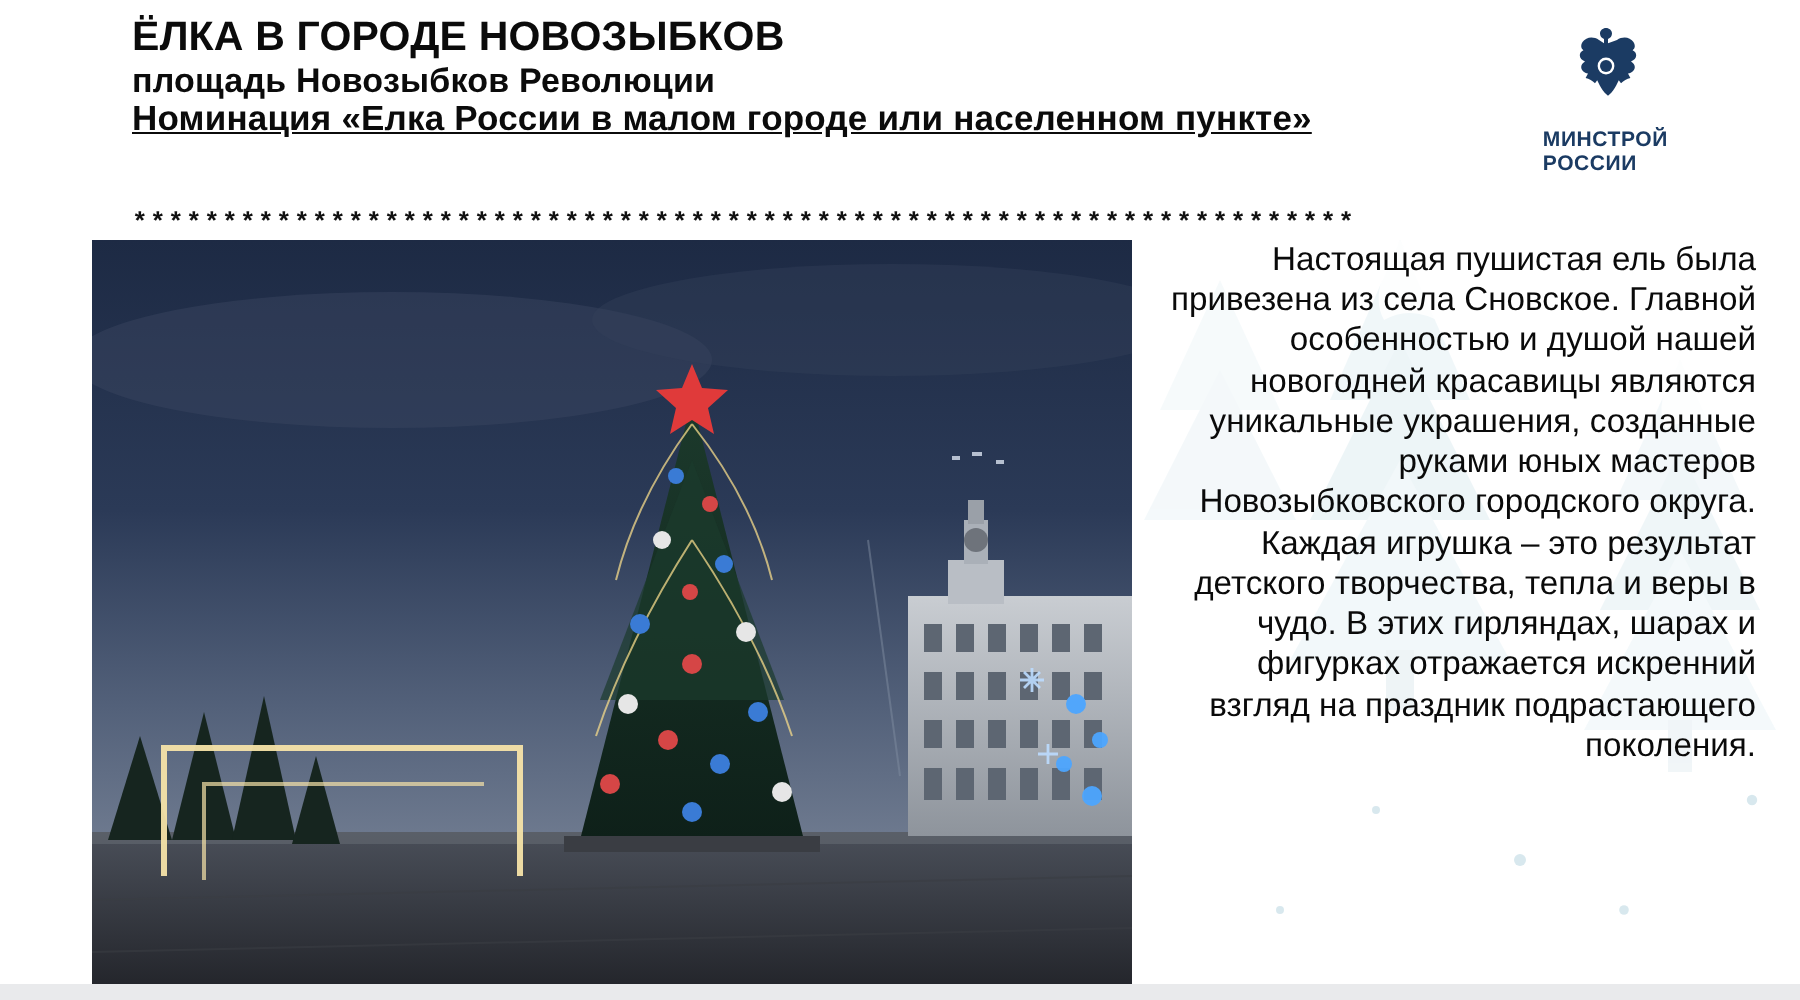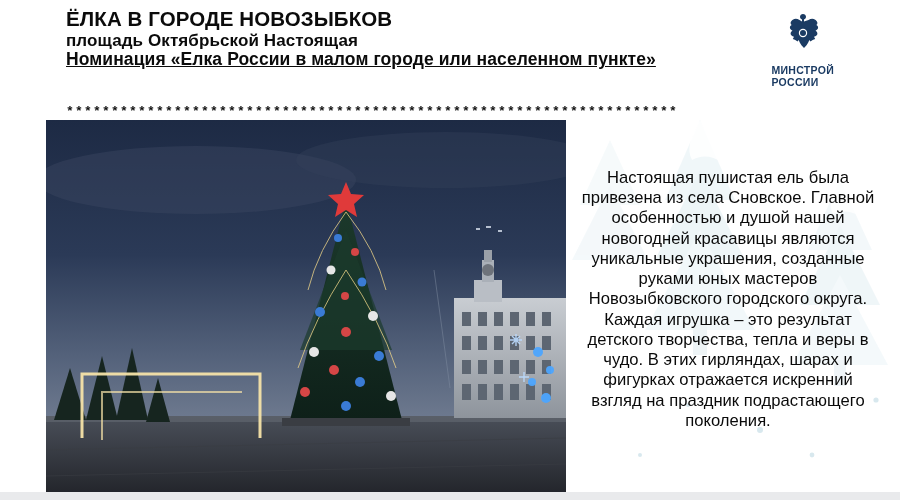--- a/index.html
+++ b/index.html
@@ -77,22 +77,21 @@
 
   
   .body-text {
     position: absolute;
     left: 578px; top: 120px;
     width: 300px;
     color: #0a0a0a;
     font-size: 16.6px;
     line-height: 1.22;
     font-weight: 400;
-    text-align: center;
-    margin-top: 48px;
+    text-align: right;
   }
 
   
   .bottom-strip {
     position: absolute;
     left: 0; bottom: 0;
     width: 900px; height: 8px;
     background: #e9eaec;
   }
 </style>
@@ -128,21 +127,21 @@
       <circle cx="760" cy="430" r="3"></circle>
       <circle cx="812" cy="455" r="2.4"></circle>
       <circle cx="688" cy="405" r="2"></circle>
       <circle cx="876" cy="400" r="2.6"></circle>
       <circle cx="640" cy="455" r="2"></circle>
     </g>
   </svg>
 
   <div class="header">
     <div class="title-line t1">ЁЛКА В ГОРОДЕ НОВОЗЫБКОВ</div>
-    <div class="title-line t3">площадь Октябрьской Настоящая</div>
+    <div class="title-line t3">площадь Новозыбков Революции</div>
     <div class="title-line t4">Номинация «Елка России в малом городе или населенном пункте»</div>
   </div>
 
   <div class="stars">********************************************************************</div>
 
   <div class="logo-wrap">
     <svg class="logo-emblem" viewBox="0 0 44 46">
       <g fill="#1b3b63">
         <path d="M22 4 c-1.6 0-3 1.2-3 2.8 0 1.3 .8 2.3 2 2.7 l0 2.1 -2.5-1.6 c-2-1.3-4.4-1.6-6.3-.6 -1.7 .9-2.6 2.3-2.6 3.6 0 .9 .4 1.6 1.1 2.1 -1.1 .5-1.8 1.4-1.8 2.5 0 1.4 1 2.5 2.6 3.1 -1.2 .7-1.9 1.7-1.9 2.8 0 1.6 1.4 2.9 3.4 3.3 l-1.2 2.2 c1.8 .4 3.4 1.3 4.7 2.6 l1.1-1.5 1.3 2.6 c.9 1.8 2.1 3.4 3.4 4.6 l.7 .6 .7-.6 c1.3-1.2 2.5-2.8 3.4-4.6 l1.3-2.6 1.1 1.5 c1.3-1.3 2.9-2.2 4.7-2.6 l-1.2-2.2 c2-0.4 3.4-1.7 3.4-3.3 0-1.1-.7-2.1-1.9-2.8 1.6-.6 2.6-1.7 2.6-3.1 0-1.1-.7-2-1.8-2.5 .7-.5 1.1-1.2 1.1-2.1 0-1.3-.9-2.7-2.6-3.6 -1.9-1-4.3-.7-6.3 .6 L23 11.6 l0-2.1 c1.2-.4 2-1.4 2-2.7 C25 5.2 23.6 4 22 4 Z"></path>
         <circle cx="22" cy="23" r="4.2" fill="#ffffff"></circle>

